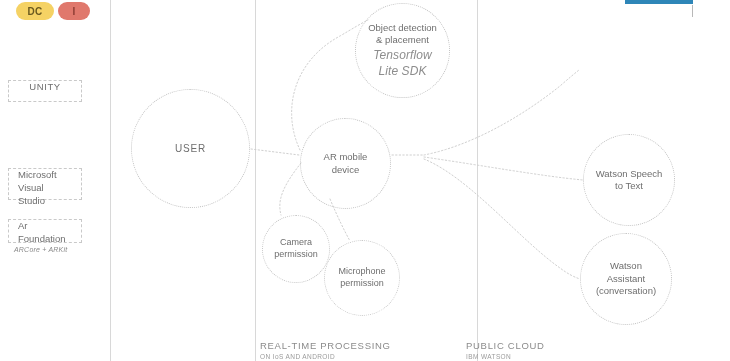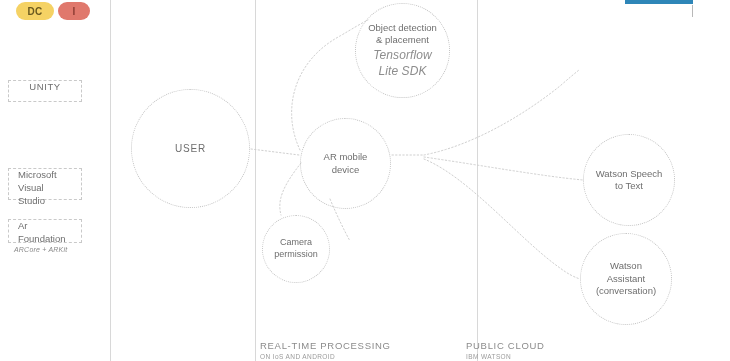--- a/index.html
+++ b/index.html
@@ -217,20 +217,23 @@
     <span class="ctext">
       <span>Object detection &amp; placement</span>
       <span class="csub">Tensorflow Lite SDK</span>
     </span>
   </div>
 
   <div class="circle" id="c-cam" style="border-color: rgb(196, 196, 196);">
     <span class="ctext">Camera permission</span>
   </div>
 
+  <div class="circle" id="c-mic" style="border-color: rgb(196, 196, 196);">
+    <span class="ctext">Microphone permission</span>
+  </div>
 
 
   <div class="circle" id="c-wstt" style="border-color: rgb(196, 196, 196);">
     <span class="ctext">Watson Speech to Text</span>
   </div>
 
   <div class="circle" id="c-wa" style="border-color: rgb(196, 196, 196);">
     <span class="ctext">Watson Assistant (conversation)</span>
   </div>
 

